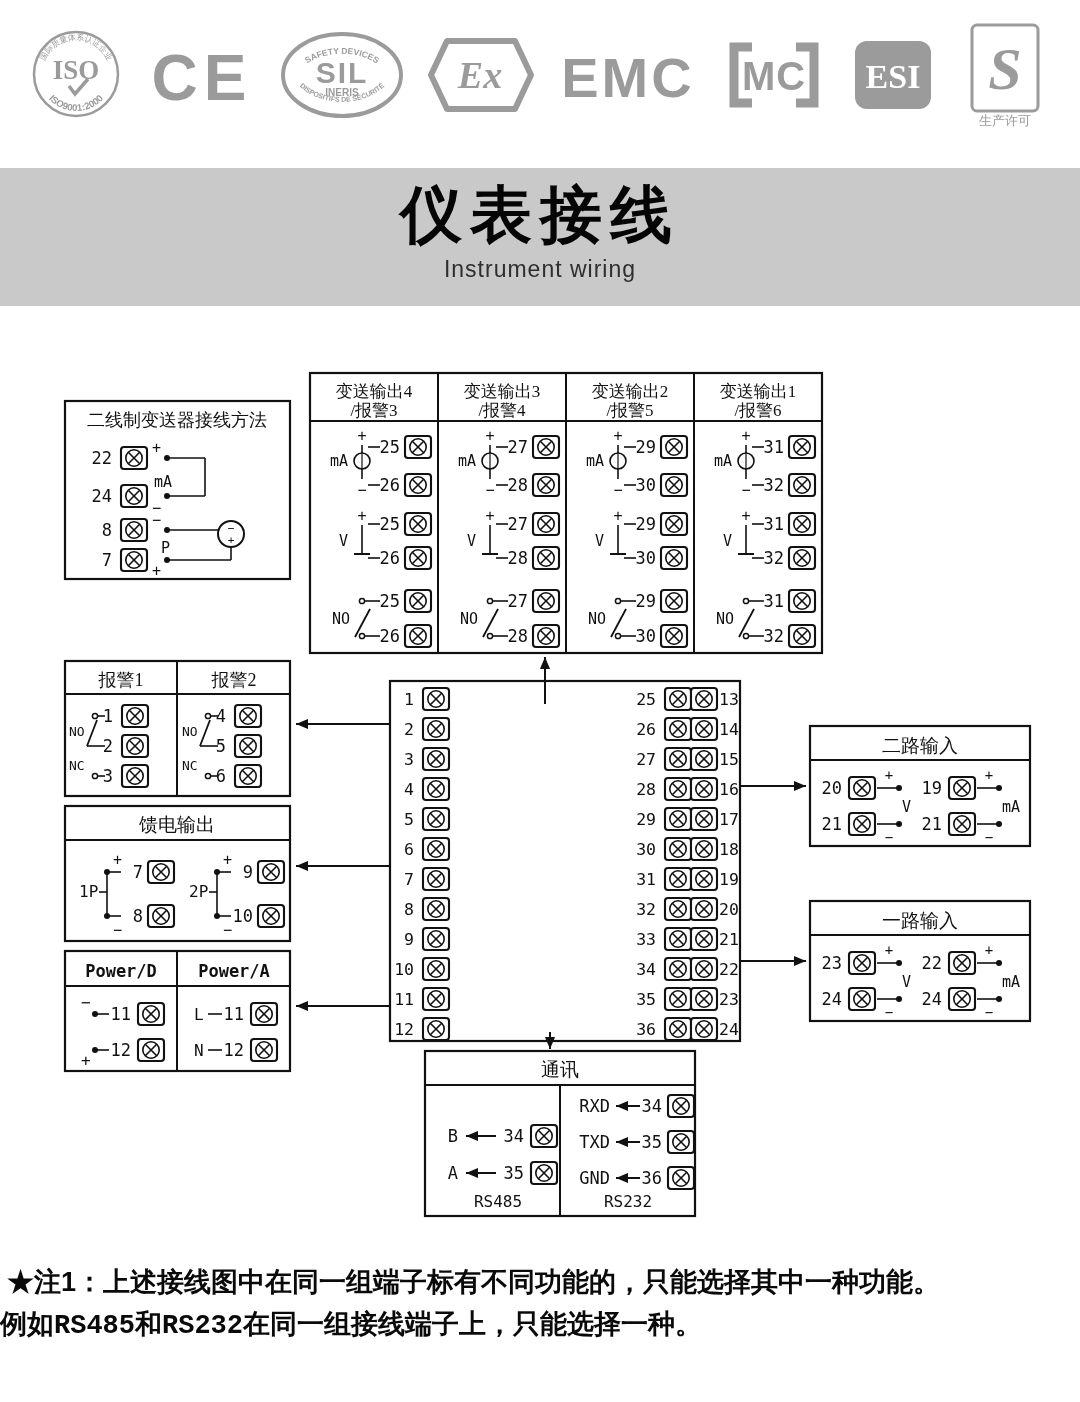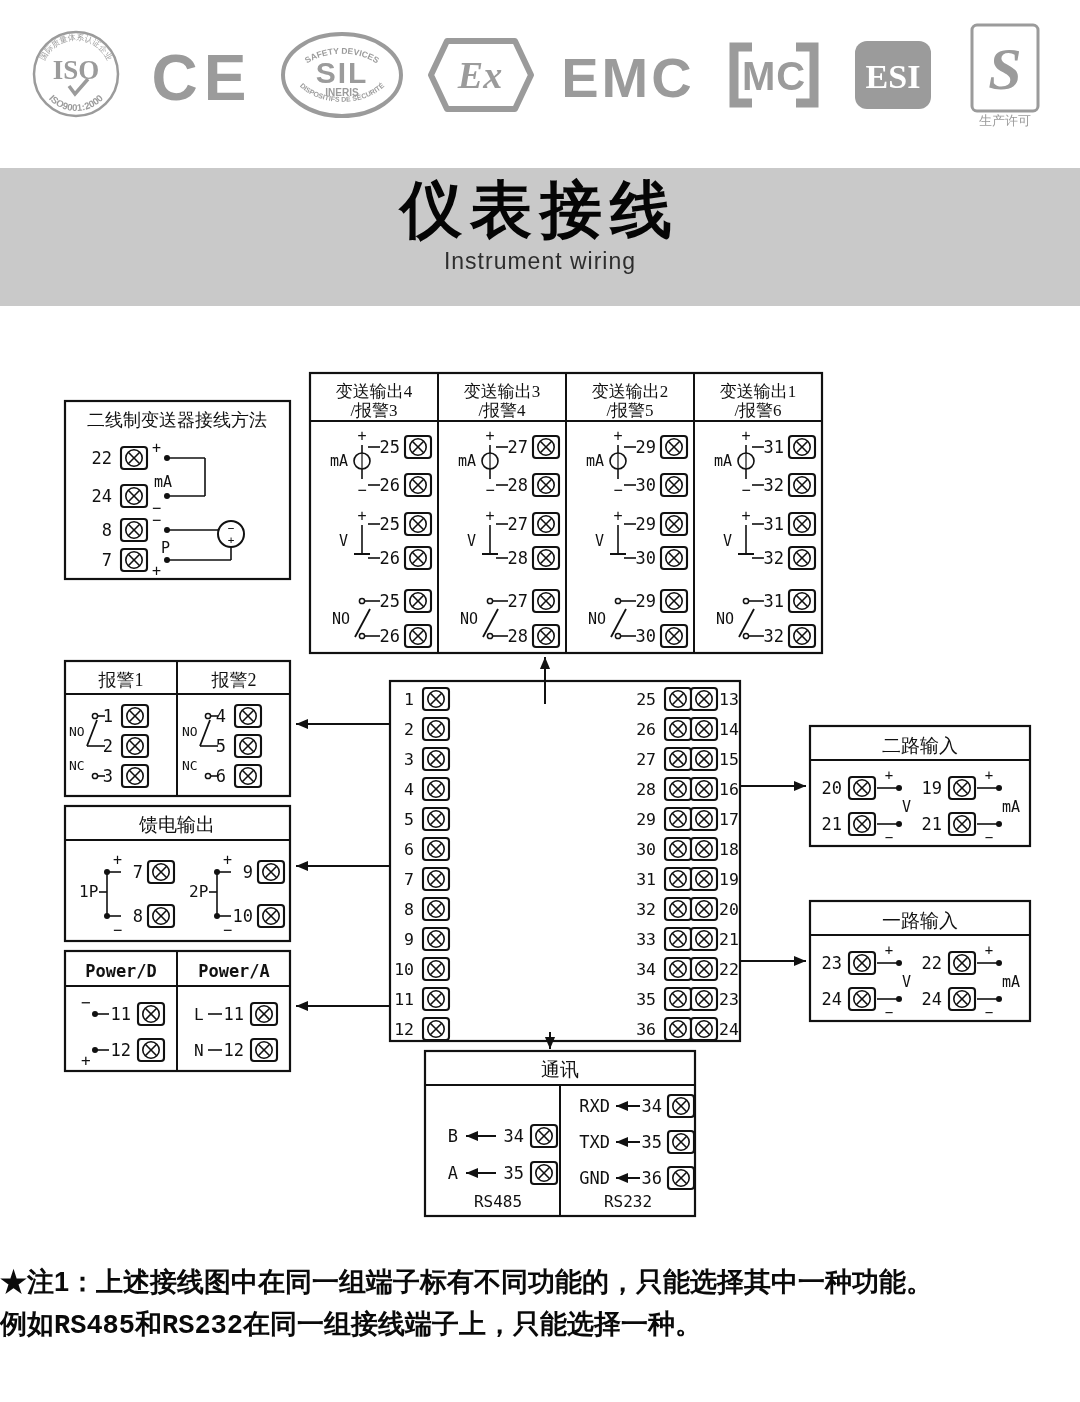--- a/index.html
+++ b/index.html
@@ -8,32 +8,32 @@
   .page { position: relative; width: 1080px; height: 1402px; background: #fff; overflow: hidden; margin: 0 auto; }
 
   .logos { position: absolute; top: 14px; left: 0; width: 100%; height: 122px;
            display: flex; align-items: center; justify-content: space-between; padding: 0 26px; }
   .logo text { fill: #9b9b9b; }
   .lg-sans  { font-family: "Liberation Sans", sans-serif; font-weight: bold; }
   .lg-serif { font-family: "Liberation Serif", serif; font-weight: bold; }
 
   .banner { position: absolute; top: 168px; left: 0; width: 100%; height: 138px;
             background: #c9c9c9; text-align: center; }
-  .banner h1 { margin: 16px 0 4px; font-size: 62px; line-height: 1; letter-spacing: 8px;
-               font-weight: bold; color: #050505; font-family: Liberation Mono, monospace; }
+  .banner h1 { margin: 16px 0 12px; font-size: 62px; line-height: 1; letter-spacing: 8px;
+               font-weight: bold; color: #050505; font-family: Liberation Serif, serif; }
   .banner .subtitle { font-size: 23px; color: #2e2e2e; margin-top: -2px; letter-spacing: 1px; }
 
   .diagram { position: absolute; top: 306px; left: 0; }
   #wiring text { font-family: "DejaVu Sans Mono", "Liberation Mono", monospace; fill: #111; }
   #wiring text.cn { font-family: "Liberation Serif", serif; }
 
   .notes { position: absolute; top: 1256px; left: 0; width: 100%;
            font-size: 27px; font-weight: 600; color: #0a0a0a; }
   .notes p { margin: 8px 0; line-height: 1.35; }
-  .note-1 { margin-left: 50px; }
+  .note-1 { margin-left: 50px; padding-left: 7px; }
   .note-2 { margin-left: 156px; font-family: Liberation Mono, monospace; }
   .note-3 { margin-left: 92px; }
 </style>
 </head>
 <body>
 
 <div class="page">
 
   <header class="logos">
 

